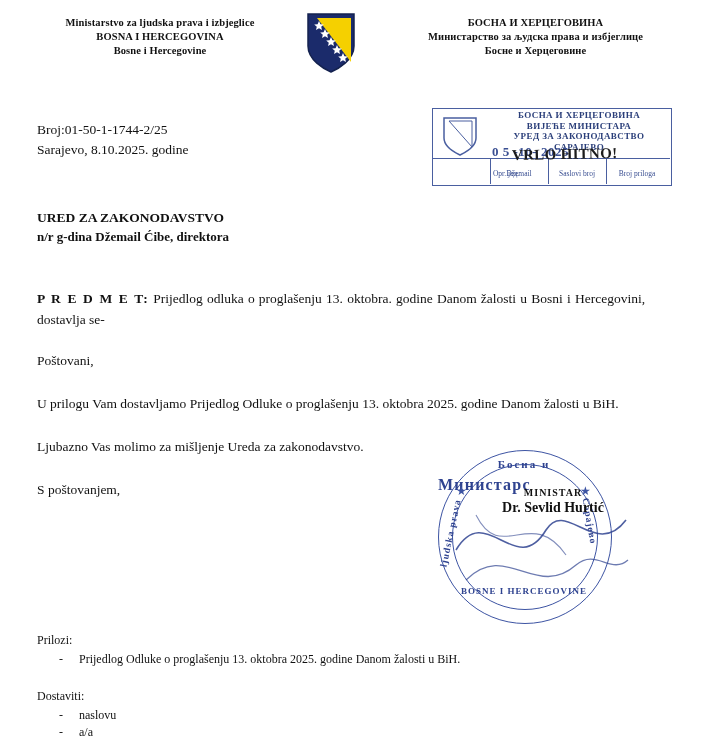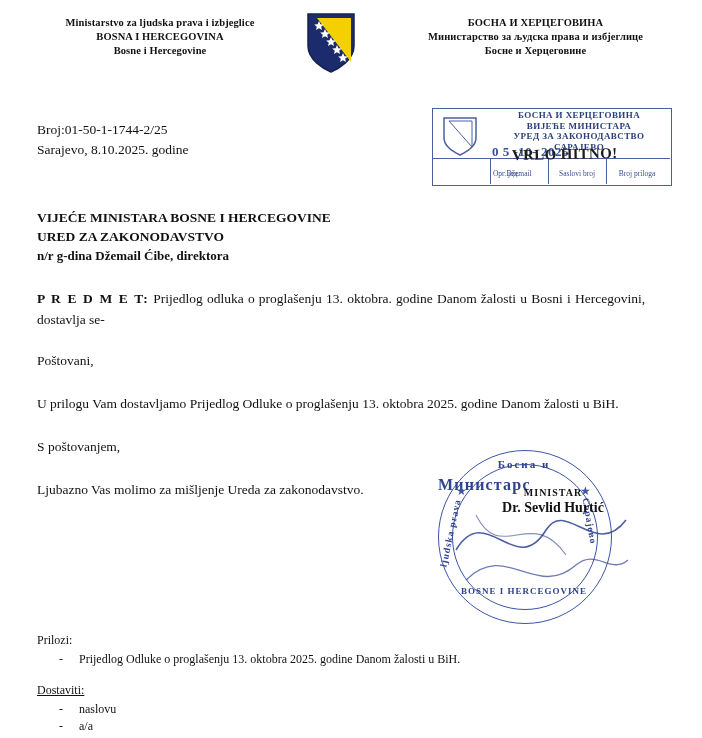--- a/index.html
+++ b/index.html
@@ -117,22 +117,21 @@
     left: 37px;
     top: 632px;
     width: 608px;
     font-size: 12px;
     line-height: 17px;
   }
   .footer .hdr {
     margin-top: 0;
   }
   .footer .hdr2 {
-    margin-top: 14px;
-    text-decoration: underline;
+    margin-top: 20px;
   }
   .footer ul {
     margin: 2px 0 0 0;
     padding: 0;
     list-style: none;
   }
   .footer li {
     position: relative;
     padding-left: 42px;
     line-height: 17px;
@@ -357,35 +356,34 @@
       <div>Босне и Херцеговине</div>
     </div>
   </div>
 
   <div class="refblock">
     <div>Broj:01-50-1-1744-2/25</div>
     <div>Sarajevo, 8.10.2025. godine</div>
   </div>
 
   <div class="addressee">
-    <div>VIJEĆE MINISTARA BOSNE I HERCEGOVINE</div>
     <div>URED ZA ZAKONODAVSTVO</div>
     <div class="sub">n/r g-dina Džemail Ćibe, direktora</div>
   </div>
 
   <div class="subject">
     <span class="lbl">P R E D M E T:</span>
     <span>Prijedlog odluka o proglašenju 13. oktobra. godine Danom žalosti u Bosni i Hercegovini, dostavlja se-</span>
   </div>
 
   <div class="body-text">
     <p>Poštovani,</p>
     <p>U prilogu Vam dostavljamo Prijedlog Odluke o proglašenju 13. oktobra 2025. godine Danom žalosti u BiH.</p>
+    <p>Ljubazno Vas molimo za mišljenje Ureda za zakonodavstvo.</p>
     <p>S poštovanjem,</p>
-    <p>Ljubazno Vas molimo za mišljenje Ureda za zakonodavstvo.</p>
   </div>
 
   <div class="footer">
     <div class="hdr">Prilozi:</div>
     <ul>
       <li>Prijedlog Odluke o proglašenju 13. oktobra 2025. godine Danom žalosti u BiH.</li>
     </ul>
     <div class="hdr2">Dostaviti:</div>
     <ul>
       <li>naslovu</li>

